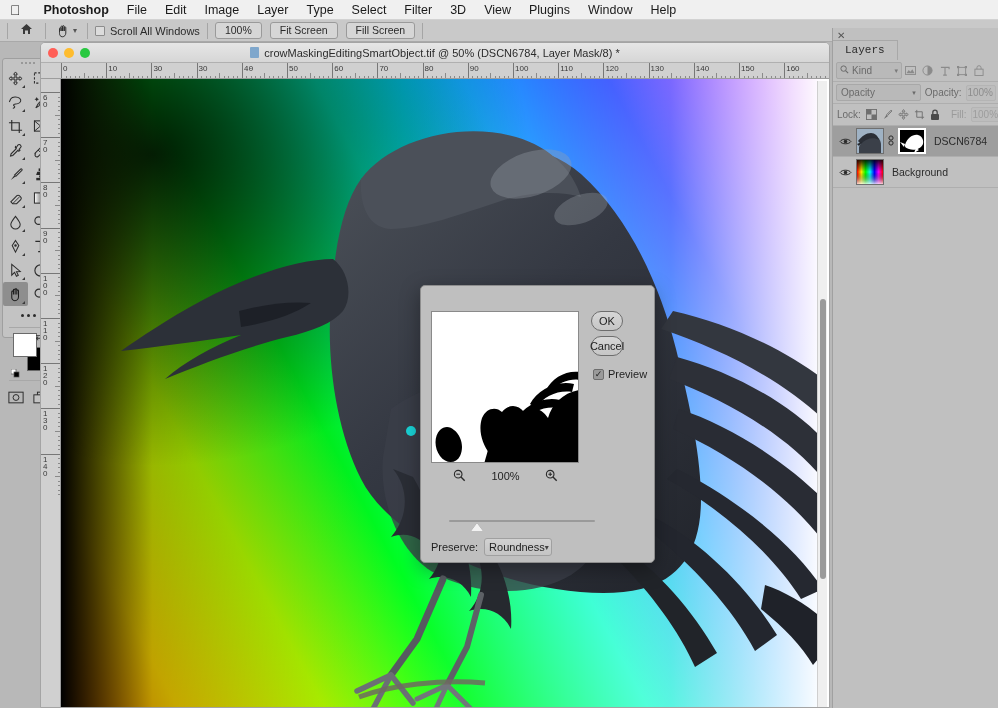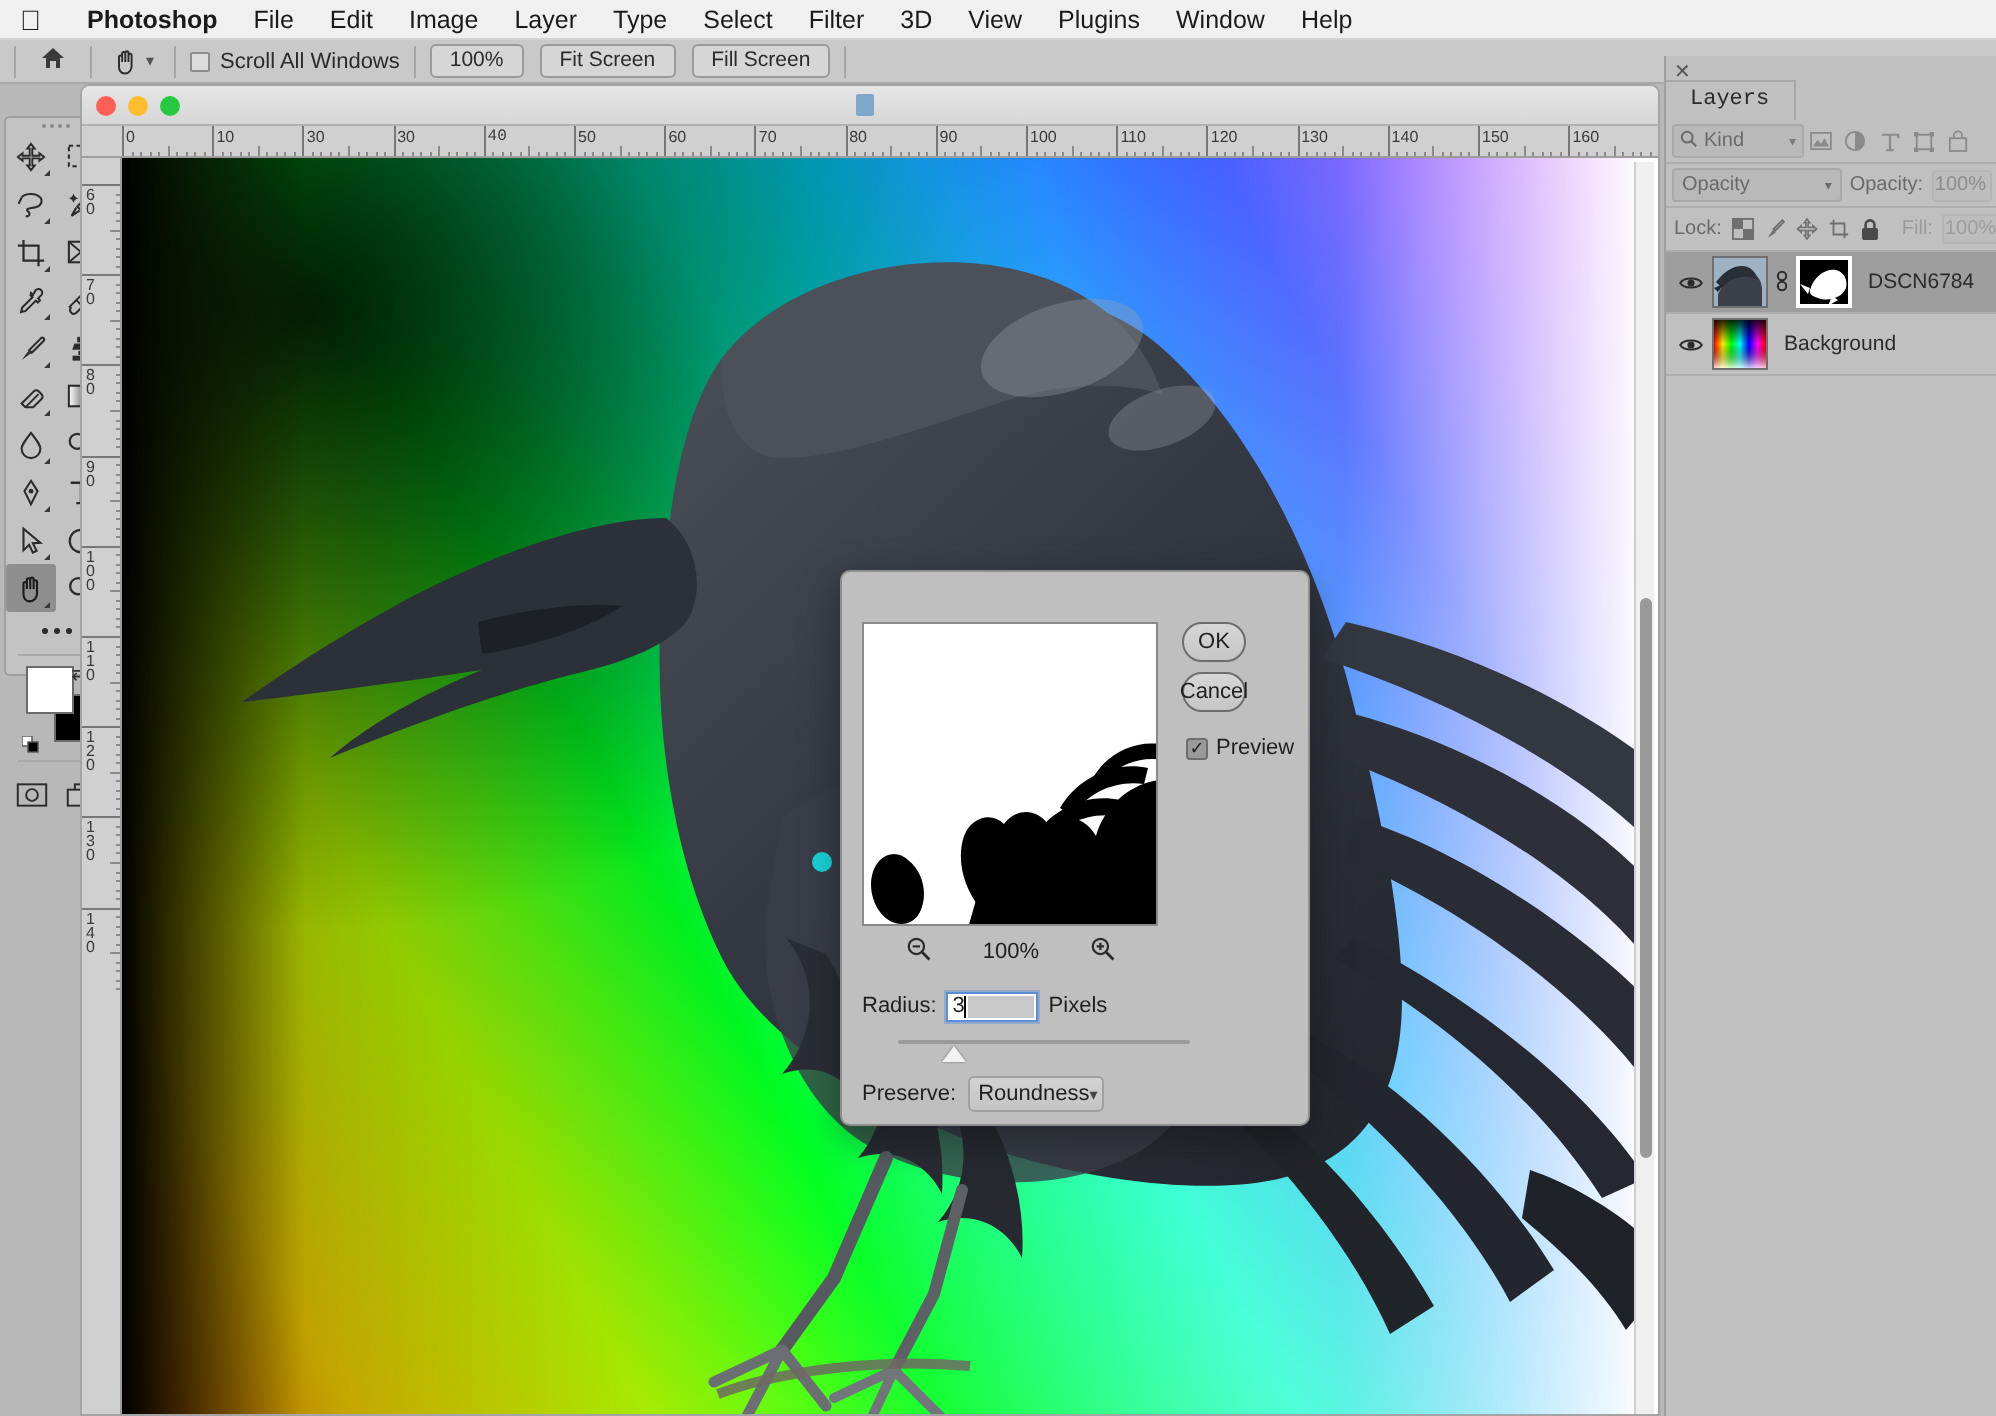--- a/index.html
+++ b/index.html
@@ -515,20 +515,21 @@
   </div>
 
   <div id="docwin">
     <div id="titlebar">
       <span class="traffic">
         <i style="background:#ff5f57"></i>
         <i style="background:#febc2e"></i>
         <i style="background:#28c840"></i>
       </span>
       <span class="docicon"></span>
+      <span>crowMaskingEditingSmartObject.tif @ 50% (DSCN6784, Layer Mask/8) *</span>
     </div>
 
     <div id="ruler-h">
         <div class="rh-tick" style="left: 20px; height: 15px;"></div>
         <div class="rh-lab" style="left: 20px;">0</div>
         <div class="rh-tick" style="left: 24.52px; height: 3px; top: 13px; background: rgb(138, 138, 138);"></div>
         <div class="rh-tick" style="left: 29.04px; height: 3px; top: 13px; background: rgb(138, 138, 138);"></div>
         <div class="rh-tick" style="left: 33.56px; height: 3px; top: 13px; background: rgb(138, 138, 138);"></div>
         <div class="rh-tick" style="left: 38.08px; height: 3px; top: 13px; background: rgb(138, 138, 138);"></div>
         <div class="rh-tick" style="left: 42.6px; height: 6px; top: 10px; background: rgb(138, 138, 138);"></div>
@@ -961,29 +962,20 @@
       <span class="zlab">100%</span>
       <span>
         <svg width="13" height="13" viewBox="0 0 14 14">
             <circle cx="5.6" cy="5.6" r="4.1" fill="none" stroke="#2b2b2b" stroke-width="1.2"></circle>
             <path d="M8.6 8.6 L12.6 12.6" stroke="#2b2b2b" stroke-width="1.5"></path>
             <path d="M3.6 5.6 H7.6 M5.6 3.6 V7.6" stroke="#2b2b2b" stroke-width="1.2"></path>
           </svg>
       </span>
     </div>
 
-    <div id="dlg-radiusrow">
-      <span class="lab">Radius:</span>
-      <span id="radius-field">
-        <span class="selhi"></span>
-        <span class="val">3</span>
-        <span class="caret"></span>
-      </span>
-      <span class="lab">Pixels</span>
-    </div>
 
     <div id="dlg-slider">
       <div class="track"></div>
       <div class="knob"></div>
     </div>
 
     <div id="dlg-preserve">
       <span>Preserve:</span>
       <span class="sel">
         <span>Roundness</span>

